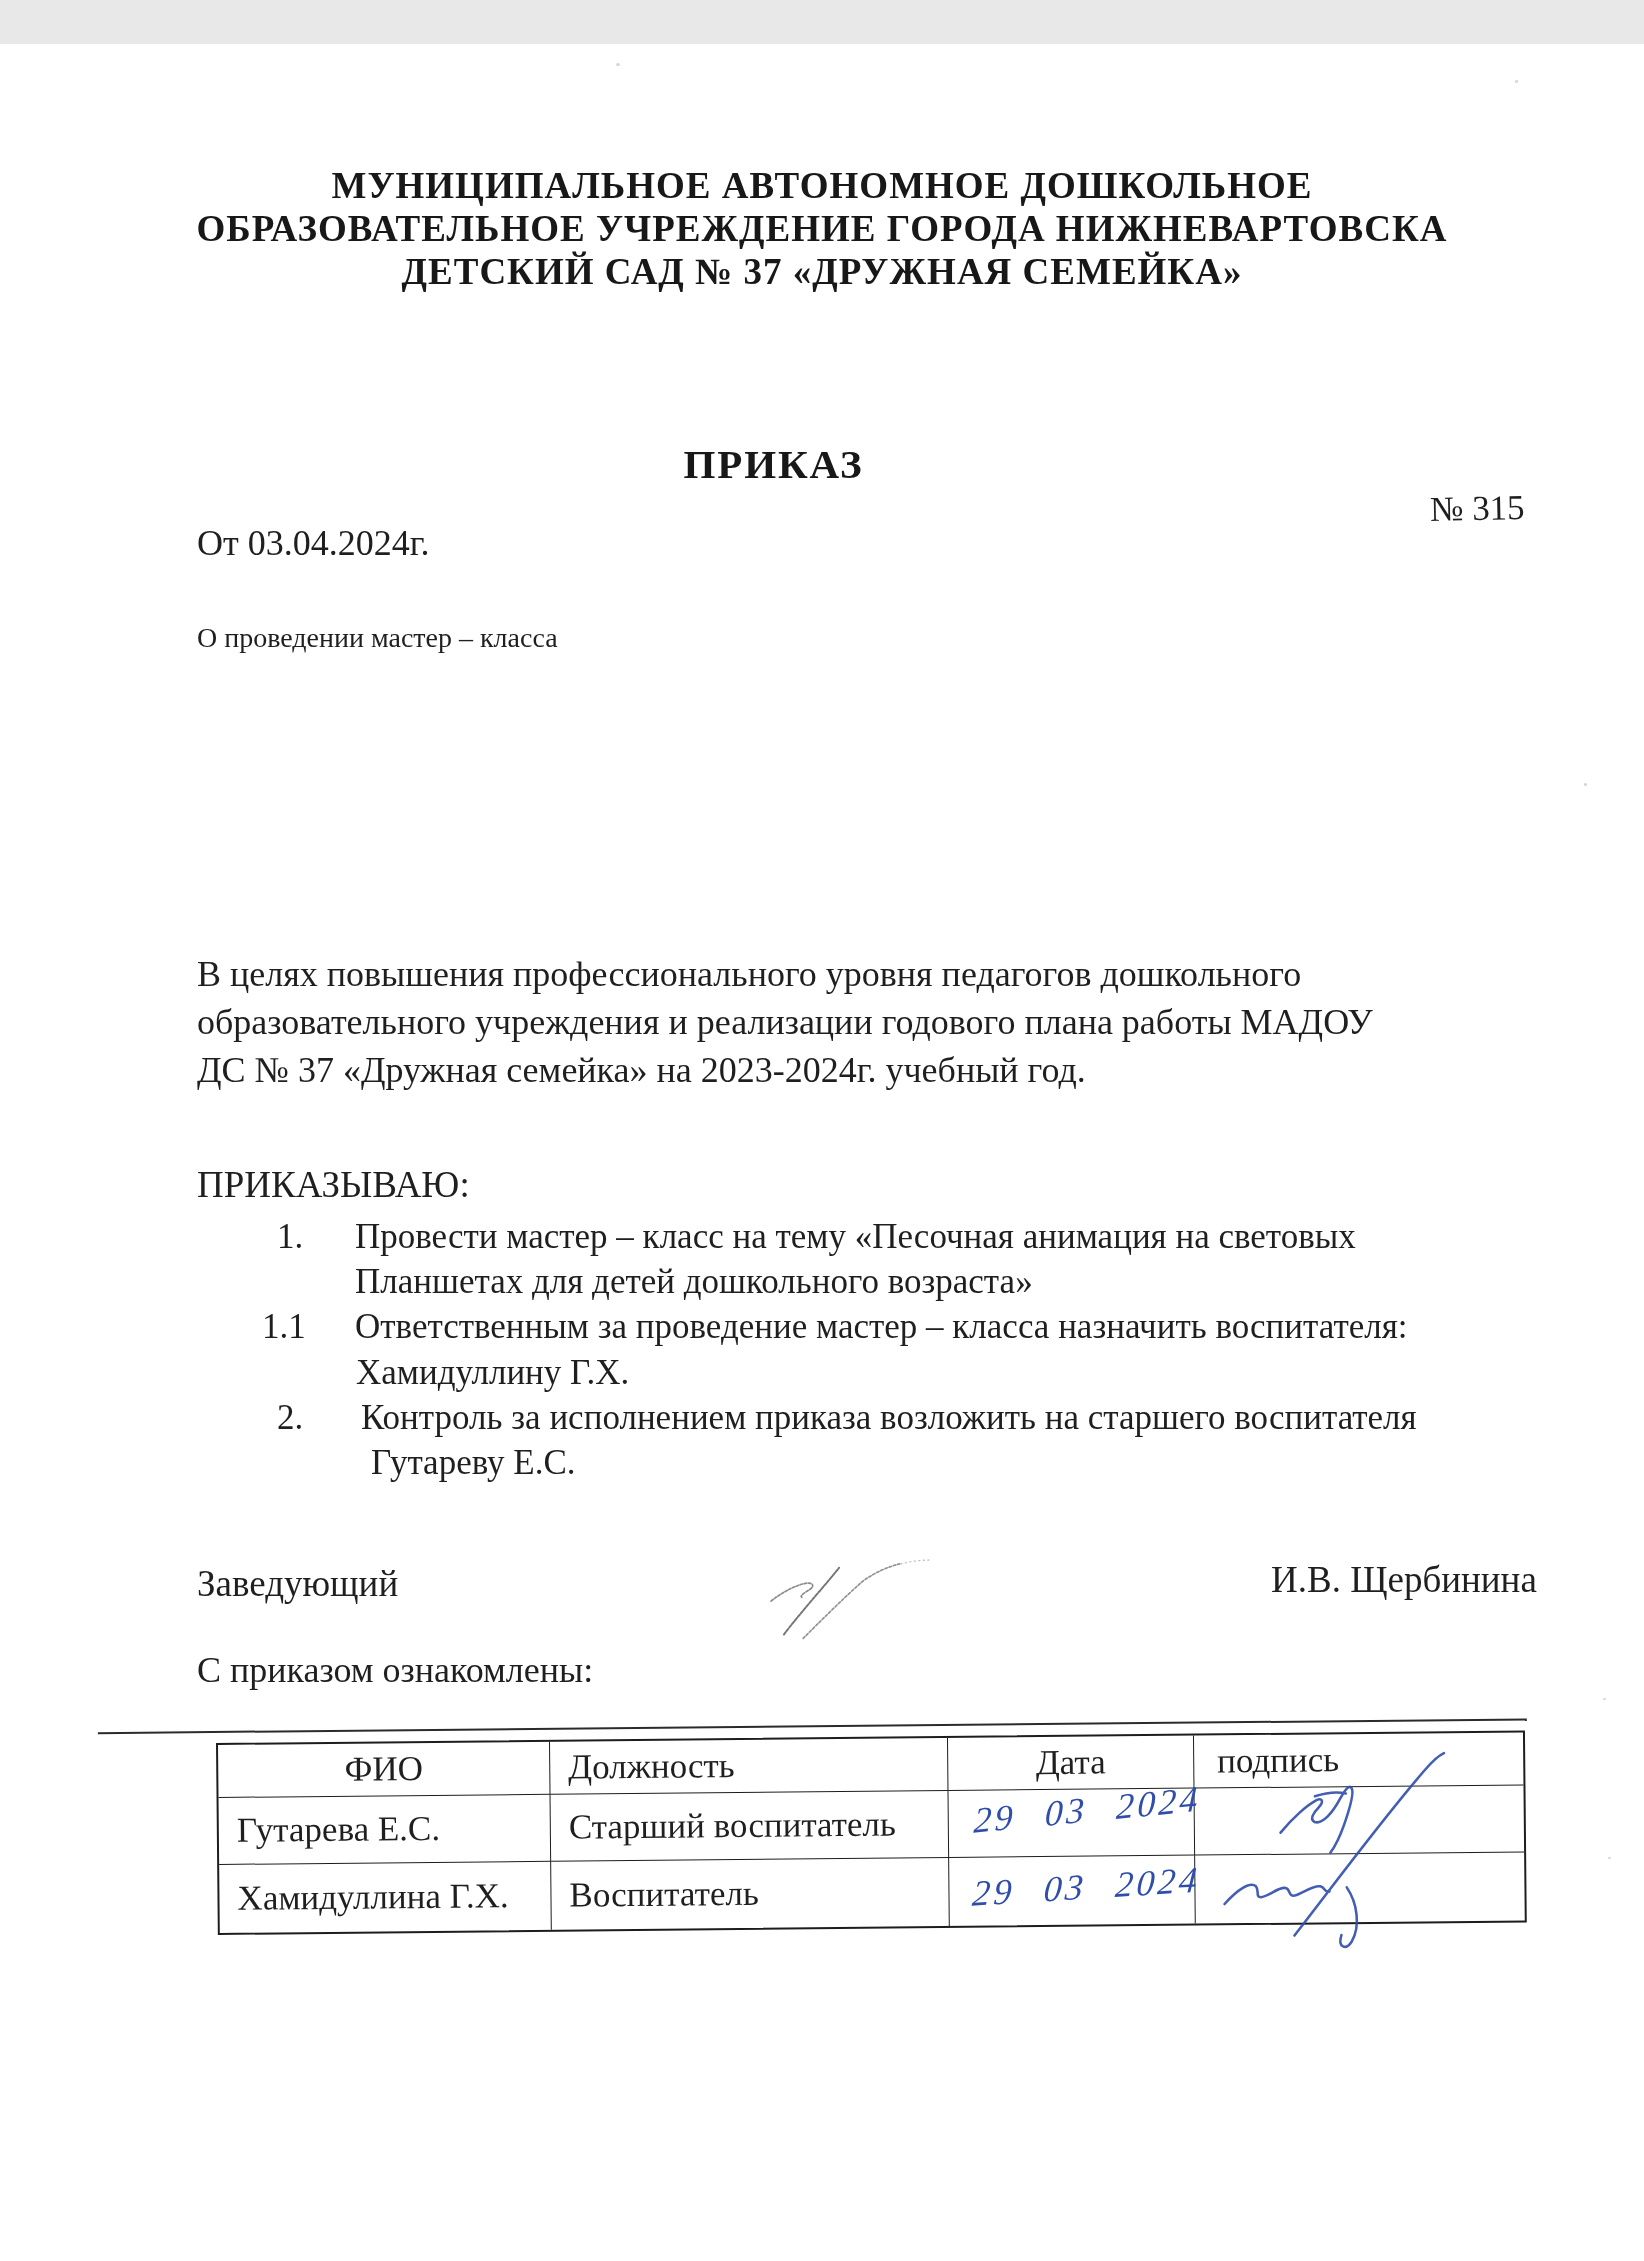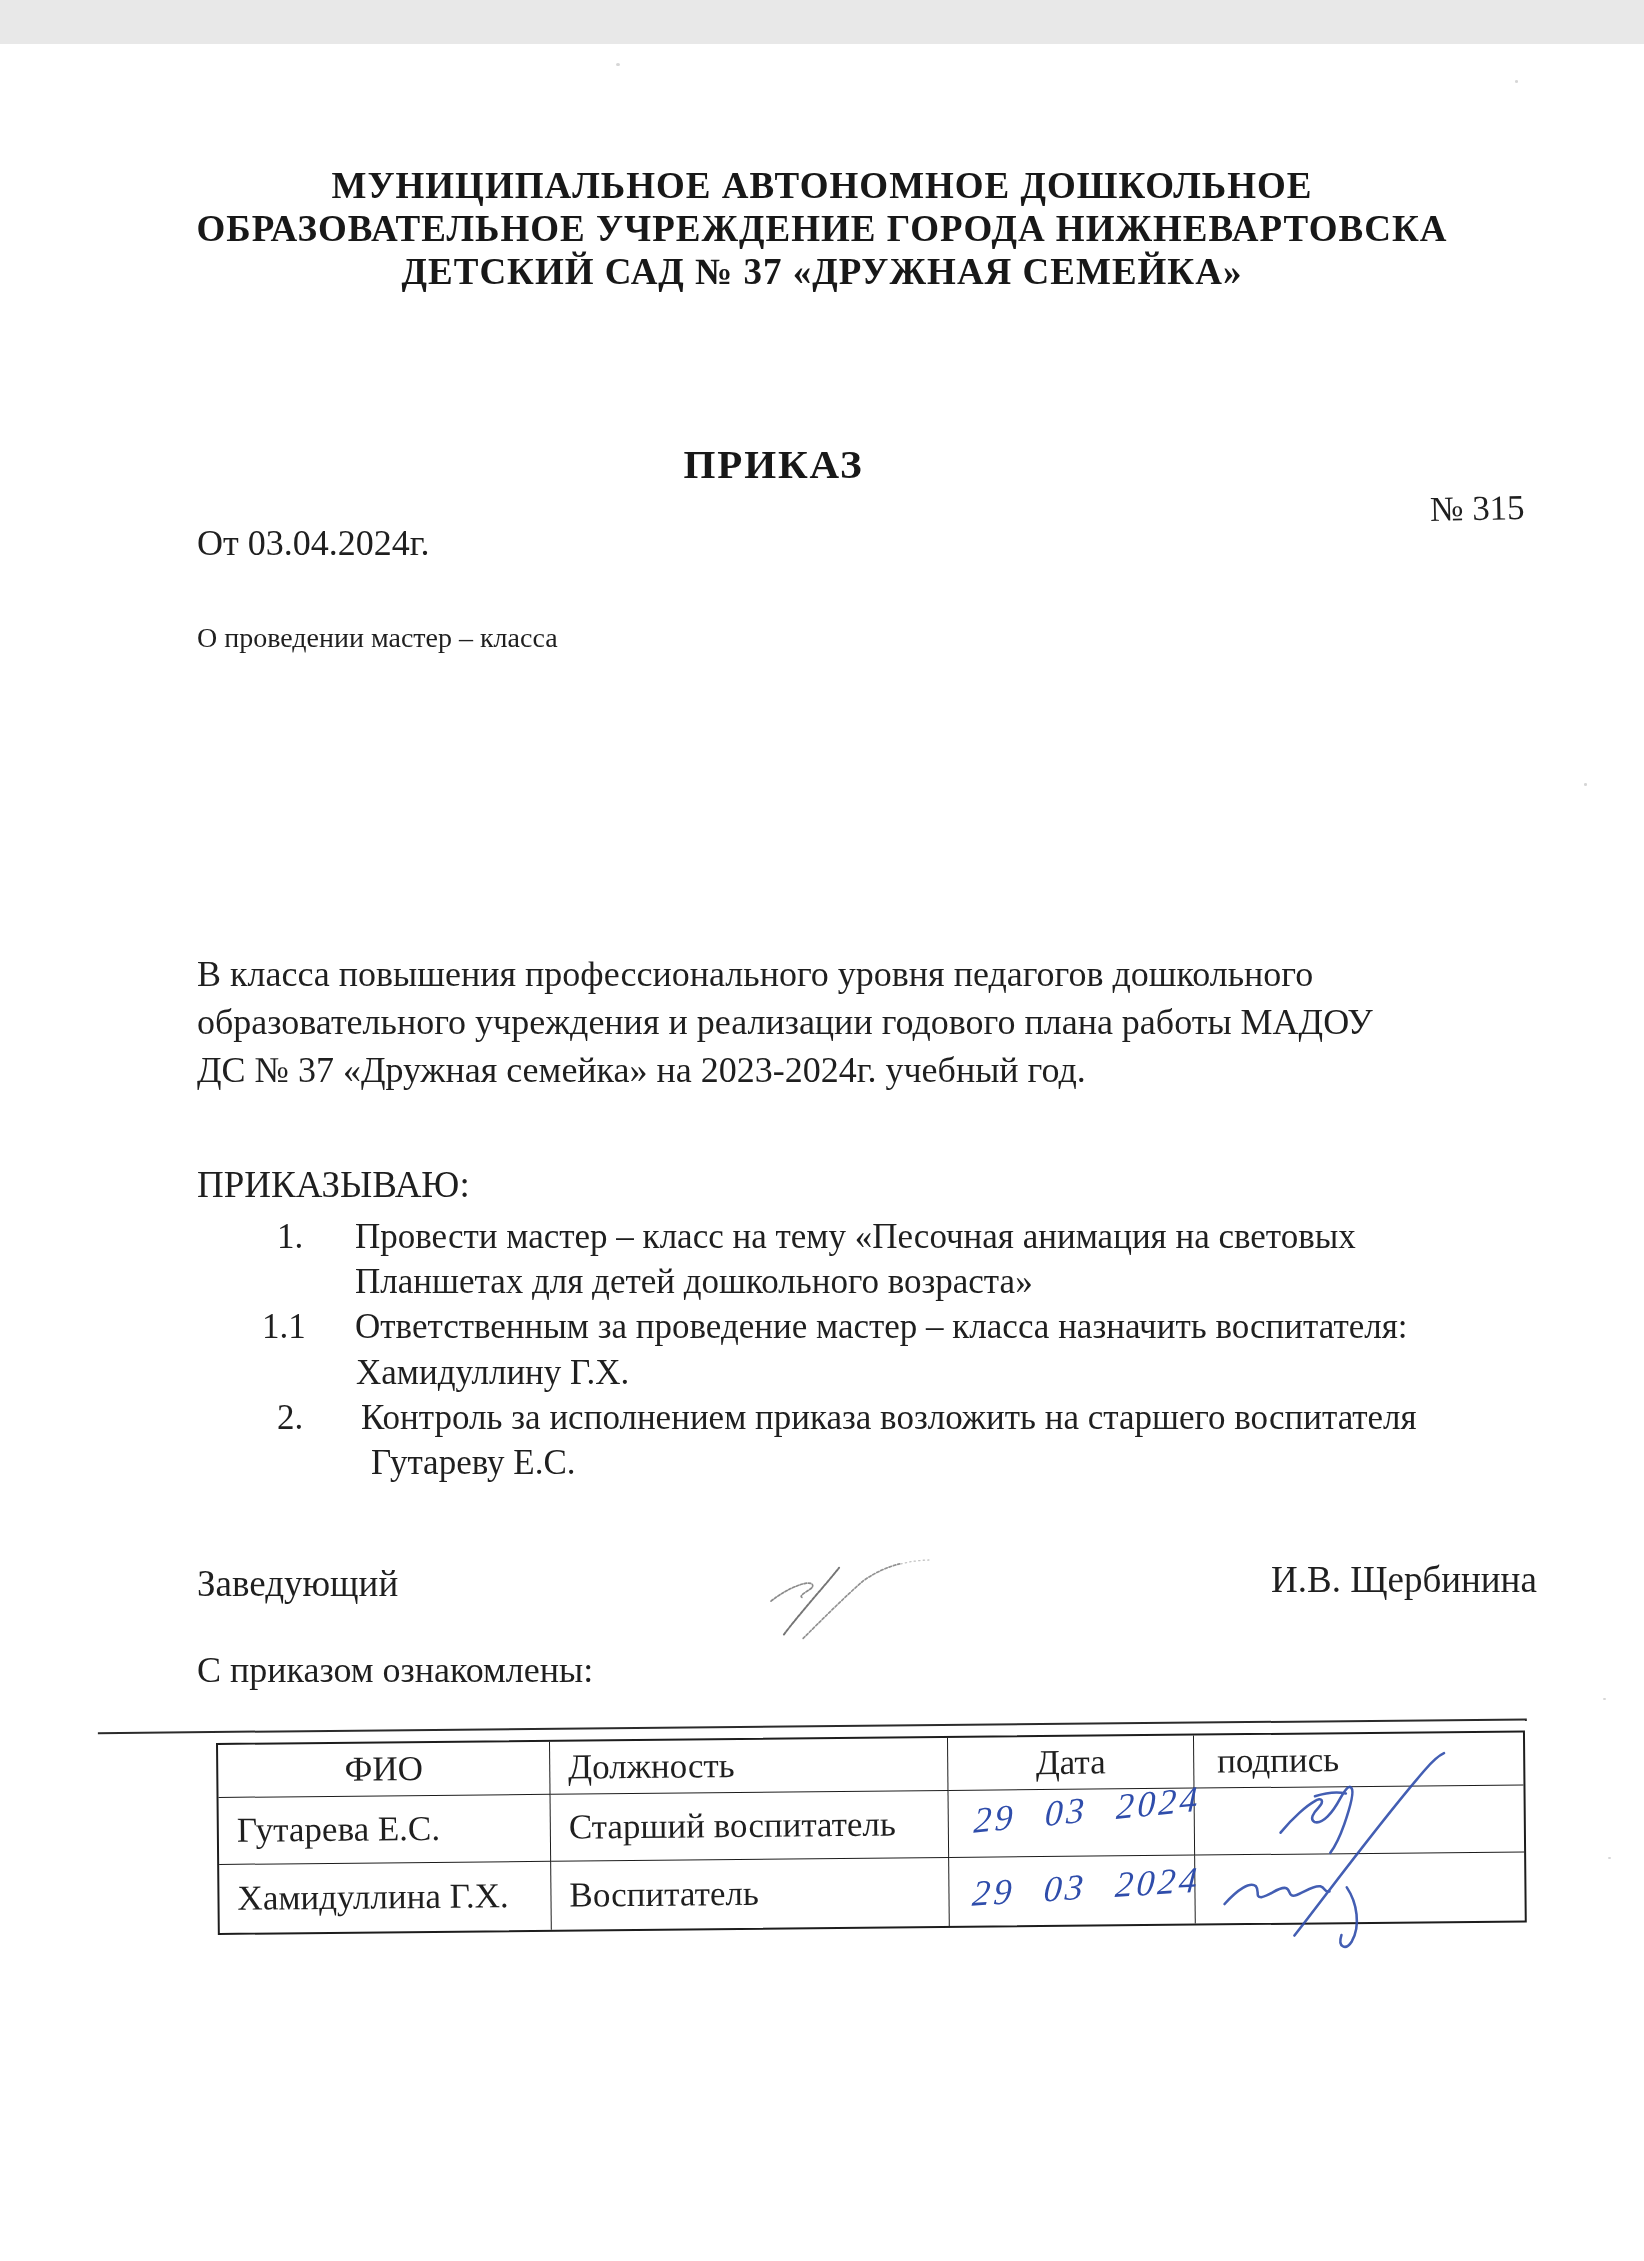--- a/index.html
+++ b/index.html
@@ -87,21 +87,21 @@
 
     <div class="abs doc-title">ПРИКАЗ</div>
     <div class="abs doc-number">№ 315</div>
     <div class="abs doc-date">От 03.04.2024г.</div>
 
     <div class="abs subject">
       <div>О проведении мастер – класса</div>
     </div>
 
     <div class="abs purpose">
-      <div>В класса повышения профессионального уровня  педагогов дошкольного</div>
+      <div>В целях повышения профессионального уровня  педагогов дошкольного</div>
       <div>образовательного учреждения и реализации годового плана работы МАДОУ</div>
       <div>ДС № 37 «Дружная семейка»  на 2023-2024г. учебный год.</div>
     </div>
 
     <div class="abs decree-heading">ПРИКАЗЫВАЮ:</div>
 
     <div class="abs item-num n1">1.</div>
     <div class="abs item-line l1a">Провести   мастер – класс на тему «Песочная анимация на световых</div>
     <div class="abs item-line l1b">Планшетах для детей дошкольного возраста»</div>
 

